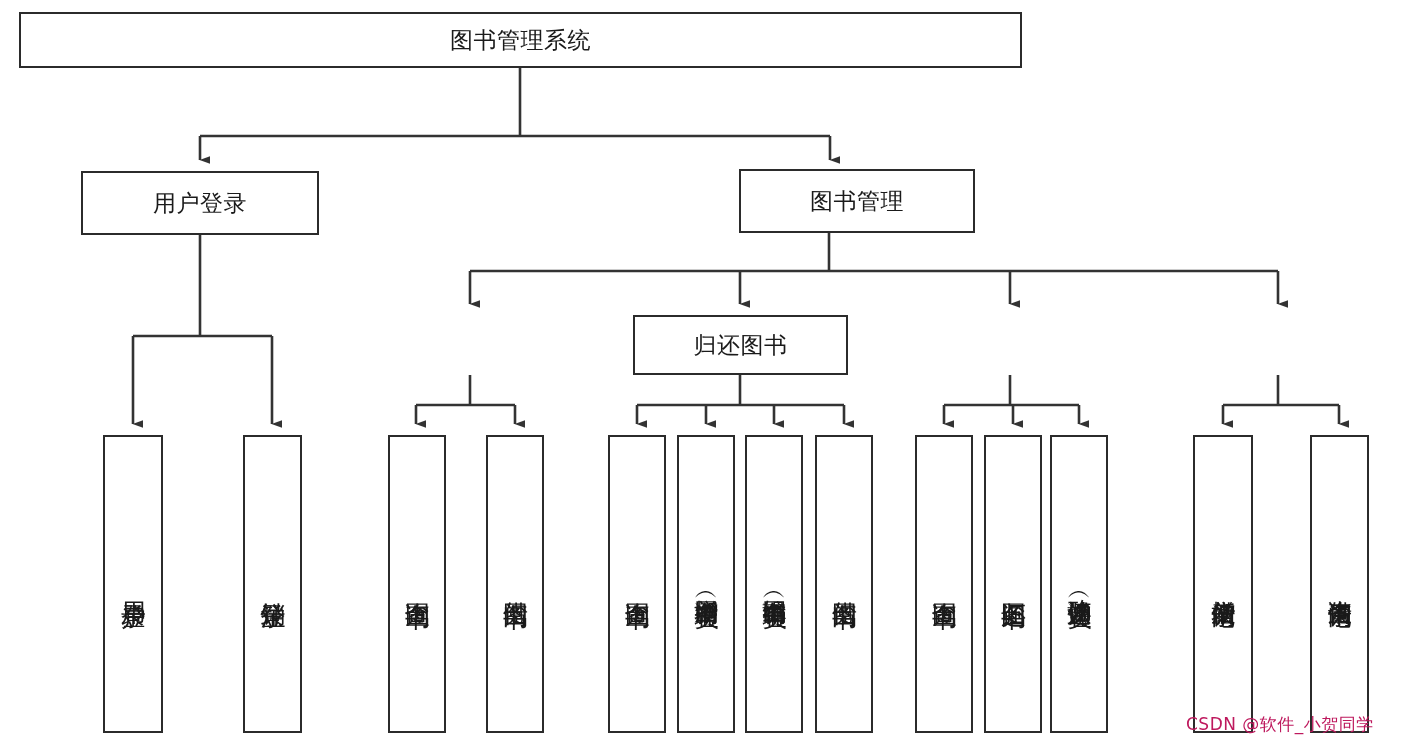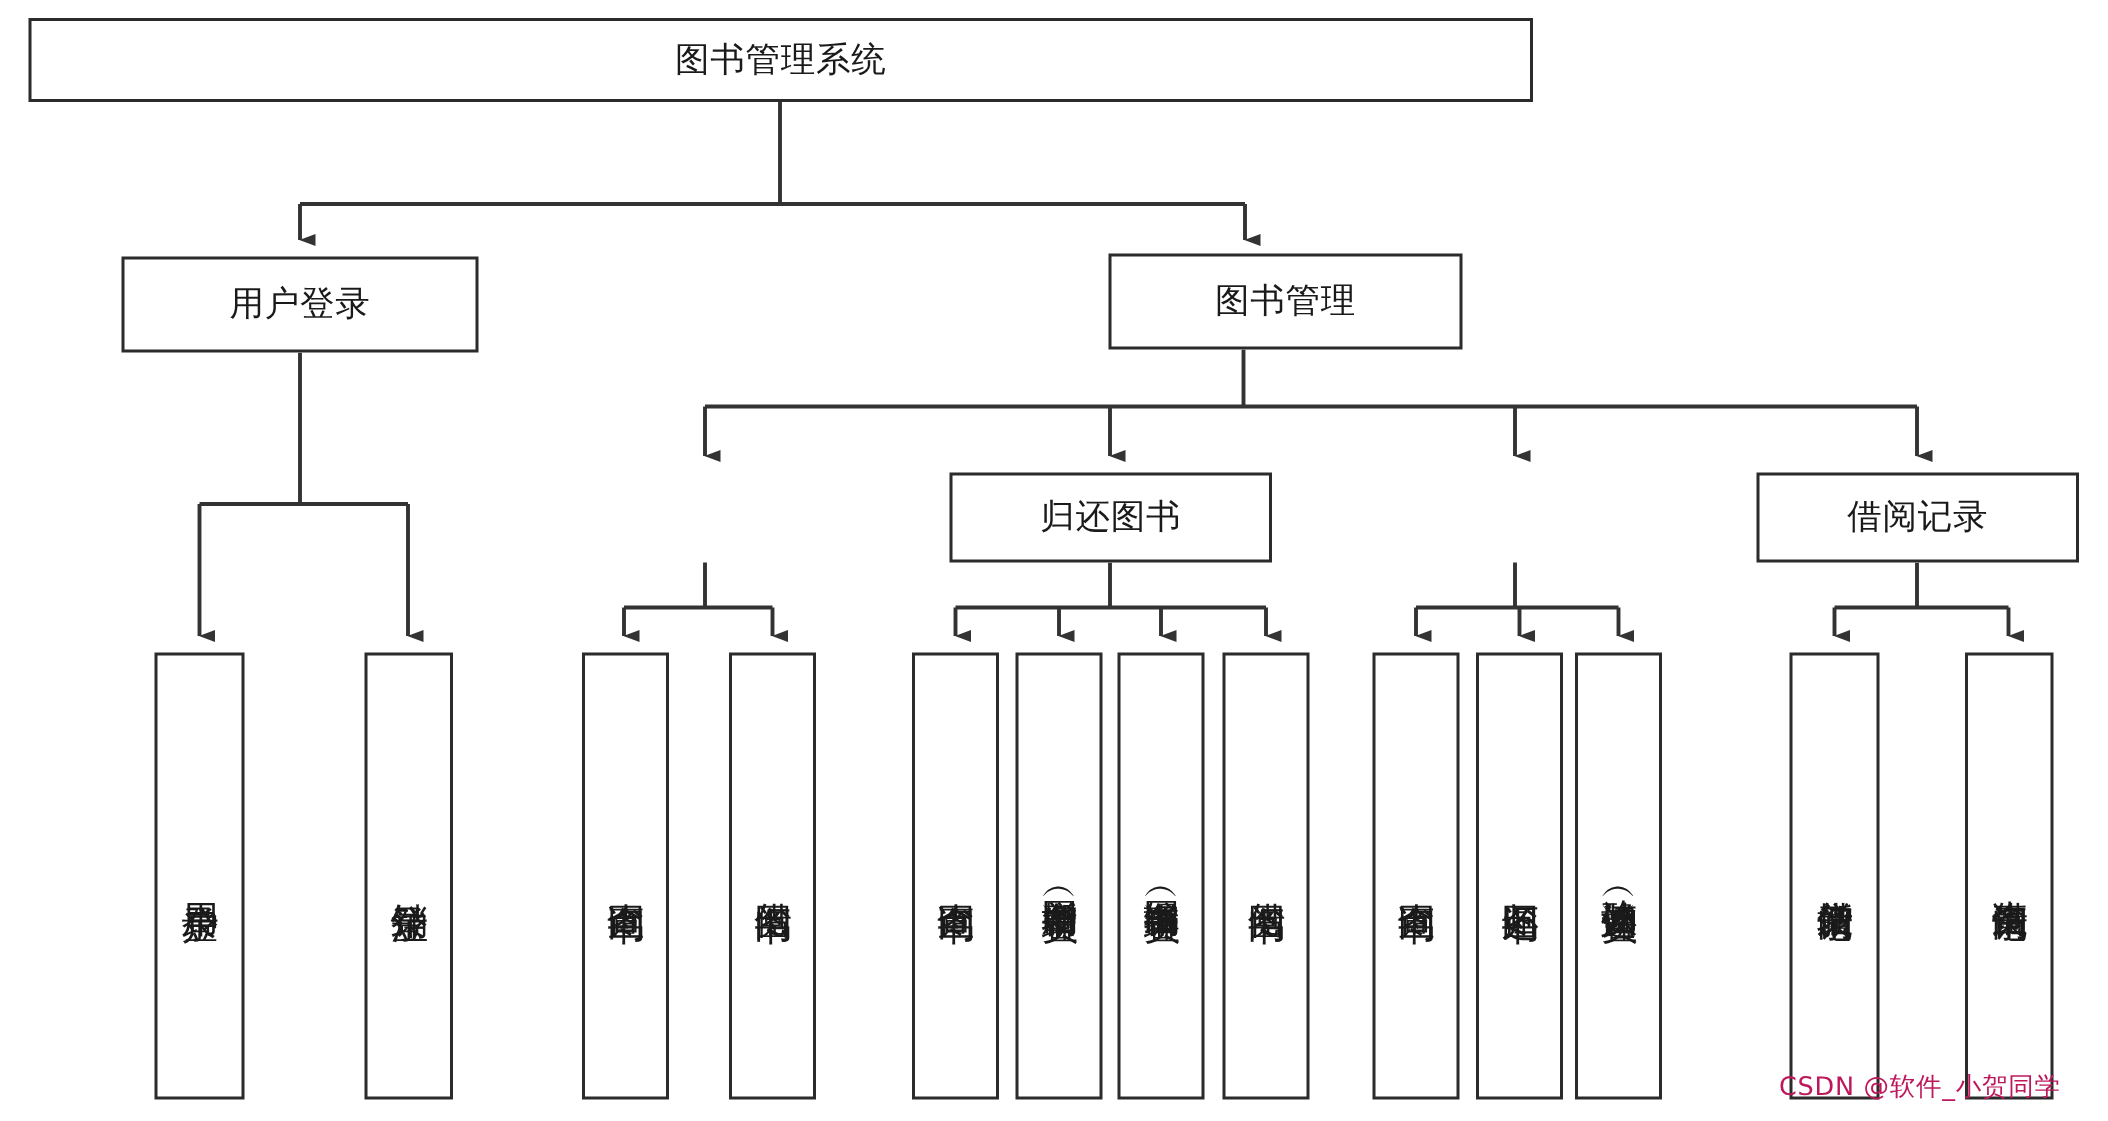--- a/index.html
+++ b/index.html
@@ -115,23 +115,20 @@
   <div class="node horiz" style="left:81px;top:171px;width:238px;height:64px;">
     <span class="lbl">用户登录</span>
   </div>
   <div class="node horiz" style="left:739px;top:169px;width:236px;height:64px;">
     <span class="lbl">图书管理</span>
   </div>
 
   <div class="node horiz" style="left:633px;top:315px;width:215px;height:60px;">
     <span class="lbl">归还图书</span>
   </div>
-  <div class="node horiz" style="left:1171px;top:315px;width:215px;height:60px;">
-    <span class="lbl">借阅记录</span>
-  </div>
 
   <div class="node vert" style="left:103px;top:435px;width:60px;height:298px;">
     <span class="lbl">用户登录</span>
   </div>
   <div class="node vert" style="left:243px;top:435px;width:59px;height:298px;">
     <span class="lbl">注销登录</span>
   </div>
 
   <div class="node vert" style="left:388px;top:435px;width:58px;height:298px;">
     <span class="lbl">查询图书</span>

